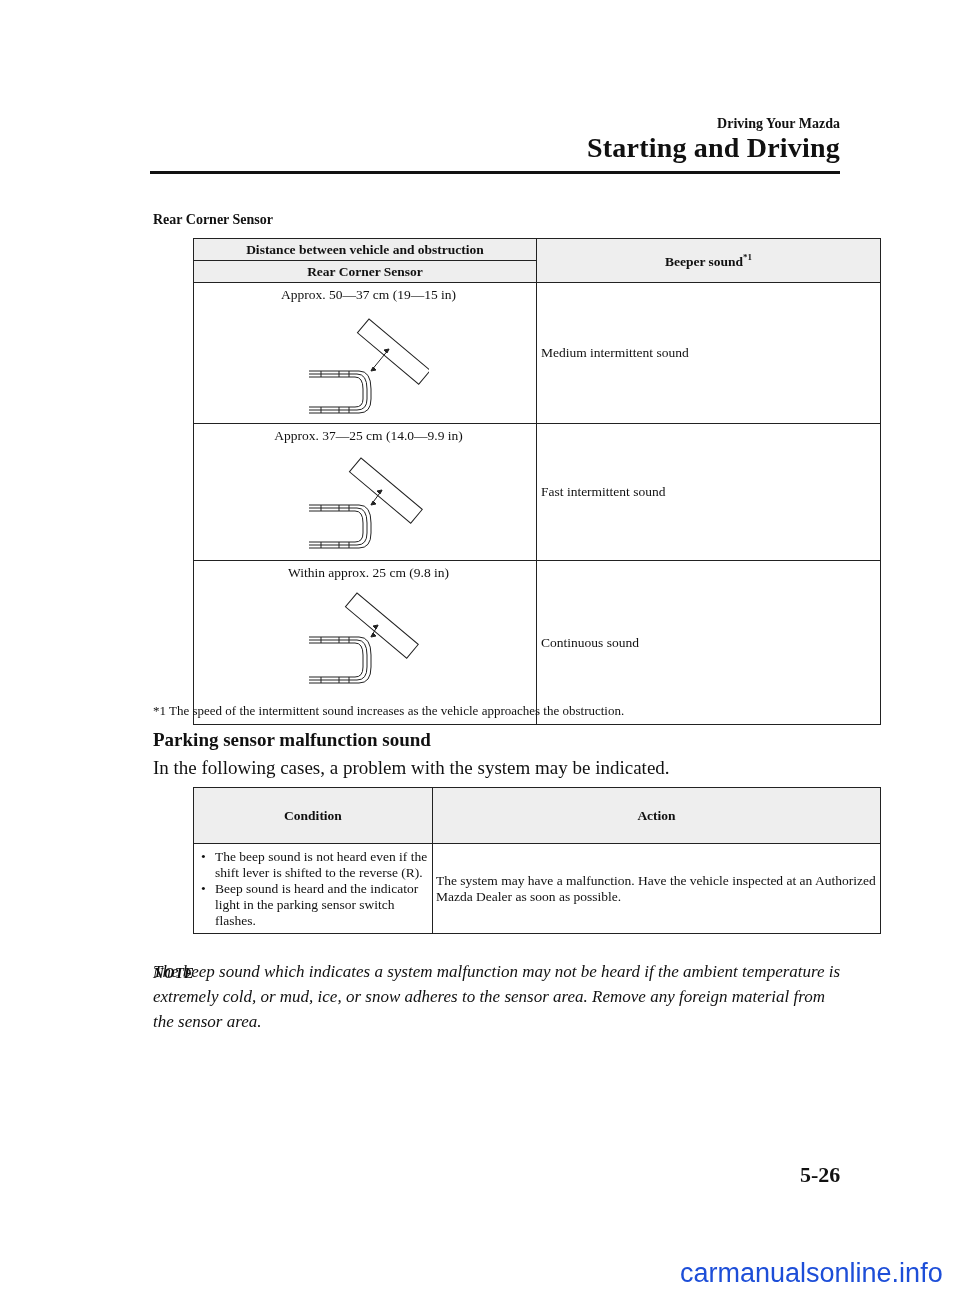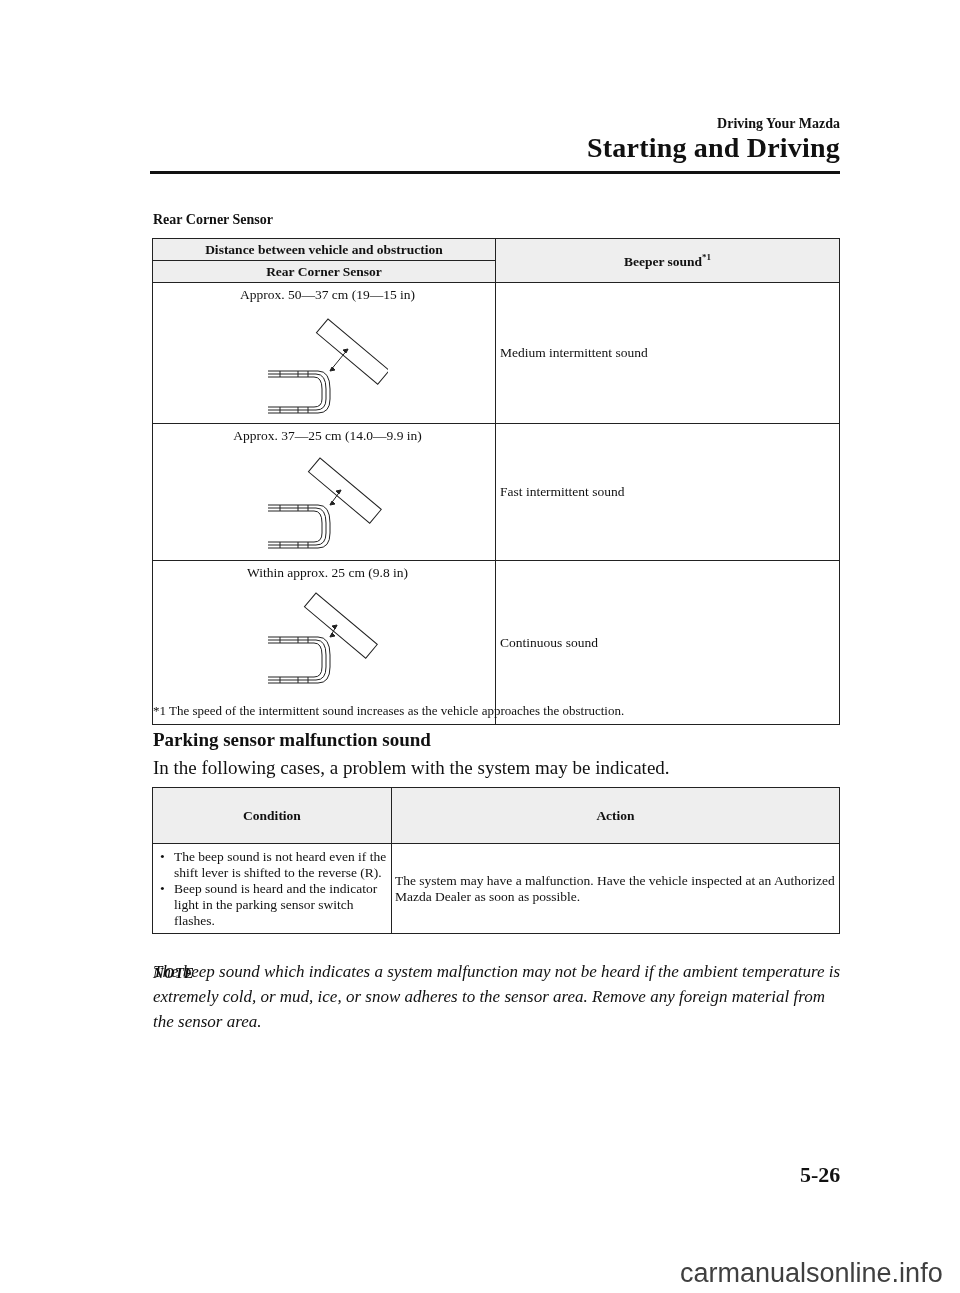--- a/index.html
+++ b/index.html
@@ -4,21 +4,21 @@
 <style>
   html, body { margin:0; padding:0; background:#ffffff; }
   body { width:960px; height:1293px; position:relative; overflow:hidden;
          font-family:"Liberation Serif", "DejaVu Serif", serif; color:#111; }
   .abs { position:absolute; }
   .section-small { right:120px; top:116px; font-size:14px; font-weight:bold; }
   .section-title { right:120px; top:132px; font-size:28px; font-weight:bold; letter-spacing:0.2px; }
   .rule { left:150px; top:171px; width:690px; height:3px; background:#111; }
   .sub-label { left:153px; top:212px; font-size:14px; font-weight:bold; }
 
-  table { border-collapse:collapse; font-size:13.5px; }
+  table { border-collapse:collapse; font-size:13.5px;margin-left:41px; }
   td, th { border:1px solid #222; }
   .t1 { position:absolute; left:152px; top:238px; width:688px; }
   .t1 th { background:#eeeeee; font-weight:bold; height:21px; padding:0; }
   .t1 .c1 { width:342px; }
   .t1 td.dist { vertical-align:top; text-align:center; padding-top:4px;padding-left:8px; }
   .t1 td.sound { vertical-align:middle; padding-left:4px; }
   .diagram { display:block; margin:6px auto 0 auto; }
   sup { font-size:9px; }
 
   .footnote { left:153px; top:703px; font-size:13px; }
@@ -31,21 +31,21 @@
   .t2 .c1 { width:204px; }
   .t2 ul { margin:0; padding:0 0 0 18px; list-style:none; }
   .t2 li { position:relative; }
   .t2 li .bullet { position:absolute; left:-14px; top:0; }
 
   .note-title { left:153px; top:965px; font-size:15px; font-weight:bold; font-style:italic; }
   .note-text { left:153px; top:959px; width:690px; font-size:17px; font-style:italic; line-height:25px; }
 
   .page-num { left:800px; top:1162px; font-size:22px; font-weight:bold; }
   .watermark { left:680px; top:1258px; font-family:"Liberation Sans", "DejaVu Sans", sans-serif;
-               font-size:27px; color:#404040; }
+               font-size:27px; color:#1d4ed8; }
 </style>
 </head>
 <body>
 
 <div class="abs section-small">Driving Your Mazda</div>
 <div class="abs section-title">Starting and Driving</div>
 <div class="abs rule"></div>
 
 <div class="abs sub-label">Rear Corner Sensor</div>
 

